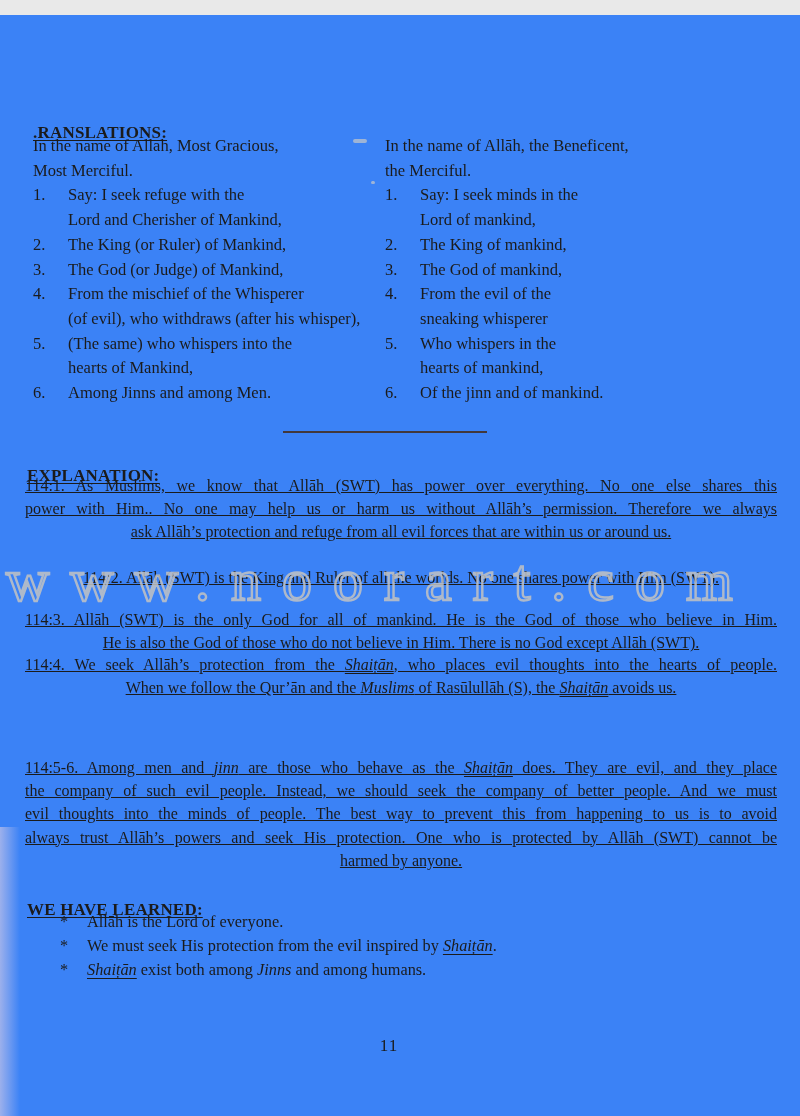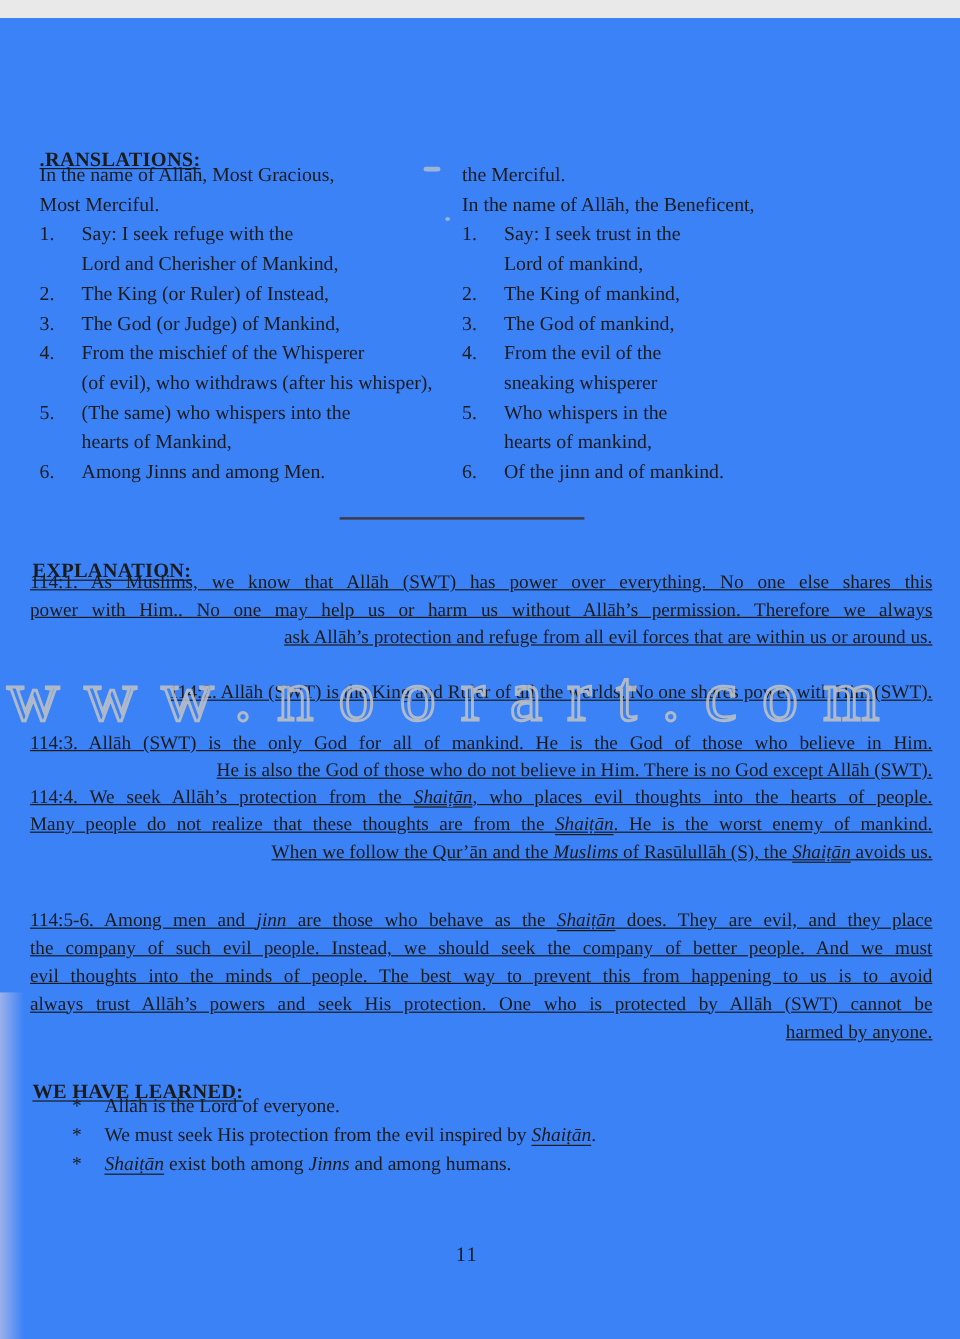--- a/index.html
+++ b/index.html
@@ -16,21 +16,21 @@
   
   .tcol{position:absolute;top:119px;font-size:16.5px;line-height:24.72px;}
   .tcol-left{left:33px;width:348px;}
   .tcol-right{left:385px;width:310px;}
   .trow{display:flex;align-items:flex-end;}
   .rn{flex:0 0 35px;}
   .cont{padding-left:35px;}
   
   .para{position:absolute;left:25px;width:752px;font-size:16px;line-height:23.2px;text-decoration:underline;}
   .jl{text-align:justify;text-align-last:justify;}
-  .ll{text-align:right;}
+  .ll{text-align:center;}
   .i{font-style:italic;}
   .iu{font-style:italic;text-decoration:underline;text-underline-offset:3px;}
   
   .bullets{position:absolute;left:60px;top:895px;width:710px;font-size:16.3px;line-height:24.2px;}
   .brow{display:flex;}
   .bm{flex:0 0 27px;}
   .divider{position:absolute;left:283px;top:416px;width:204px;height:2px;background:#42383c;}
   .pagenum{position:absolute;left:351px;top:1021px;width:76px;text-align:center;font-size:17px;letter-spacing:1px;}
   .watermark{
     position:absolute;left:6px;top:531px;width:794px;
@@ -62,21 +62,21 @@
       </div>
     <div class="trow">
         <span class="rn">1.</span>
         <span>Say: I seek refuge with the</span>
       </div>
     <div class="trow cont">
         <span>Lord and Cherisher of Mankind,</span>
       </div>
     <div class="trow">
         <span class="rn">2.</span>
-        <span>The King (or Ruler) of Instead,</span>
+        <span>The King (or Ruler) of Mankind,</span>
       </div>
     <div class="trow">
         <span class="rn">3.</span>
         <span>The God (or Judge) of Mankind,</span>
       </div>
     <div class="trow">
         <span class="rn">4.</span>
         <span>From the mischief of the Whisperer</span>
       </div>
     <div class="trow cont">
@@ -90,28 +90,28 @@
         <span>hearts of Mankind,</span>
       </div>
     <div class="trow">
         <span class="rn">6.</span>
         <span>Among Jinns and among Men.</span>
       </div>
   </div>
 
   <div class="tcol tcol-right">
     <div class="trow">
+        <span>In the name of Allāh, the Beneficent,</span>
+      </div>
+    <div class="trow">
         <span>the Merciful.</span>
       </div>
     <div class="trow">
-        <span>In the name of Allāh, the Beneficent,</span>
-      </div>
-    <div class="trow">
         <span class="rn">1.</span>
-        <span>Say: I seek trust in the</span>
+        <span>Say: I seek minds in the</span>
       </div>
     <div class="trow cont">
         <span>Lord of mankind,</span>
       </div>
     <div class="trow">
         <span class="rn">2.</span>
         <span>The King of mankind,</span>
       </div>
     <div class="trow">
         <span class="rn">3.</span>
@@ -151,21 +151,20 @@
     <div class="ll">114:2. Allāh (SWT) is the King and Ruler of all the worlds.  No one shares power with Him (SWT).</div>
   </div>
 
   <div class="para" style="top:593px;">
     <div class="jl">114:3. Allāh (SWT) is the only God for all of mankind.  He is the God of those who believe in Him.</div>
     <div class="ll">He is also the God of those who do not believe in Him.  There is no God except Allāh (SWT).</div>
   </div>
 
   <div class="para" style="top:638px;">
     <div class="jl">114:4. We seek Allāh’s protection from the <span class="iu">Shaiṭān</span>, who places evil thoughts into the hearts of people.</div>
-    <div class="jl">Many people do not realize that these thoughts are from the <span class="iu">Shaiṭān</span>.  He is the worst enemy of mankind.</div>
     <div class="ll">When we follow the Qur’ān and the <span class="i">Muslims</span> of Rasūlullāh (S), the <span class="iu">Shaiṭān</span> avoids us.</div>
   </div>
 
   <div class="para" style="top:741px;">
     <div class="jl">114:5-6. Among men and <span class="i">jinn</span> are those who behave as the <span class="iu">Shaiṭān</span> does. They are evil, and they place</div>
     <div class="jl">the company of such evil people.  Instead, we should seek the company of better people.  And we must</div>
     <div class="jl">evil thoughts into the  minds of people.  The best way to prevent this from happening to us is to avoid</div>
     <div class="jl">always trust Allāh’s powers and seek His protection.  One who is protected by Allāh (SWT) cannot be</div>
     <div class="ll">harmed by anyone.</div>
   </div>

